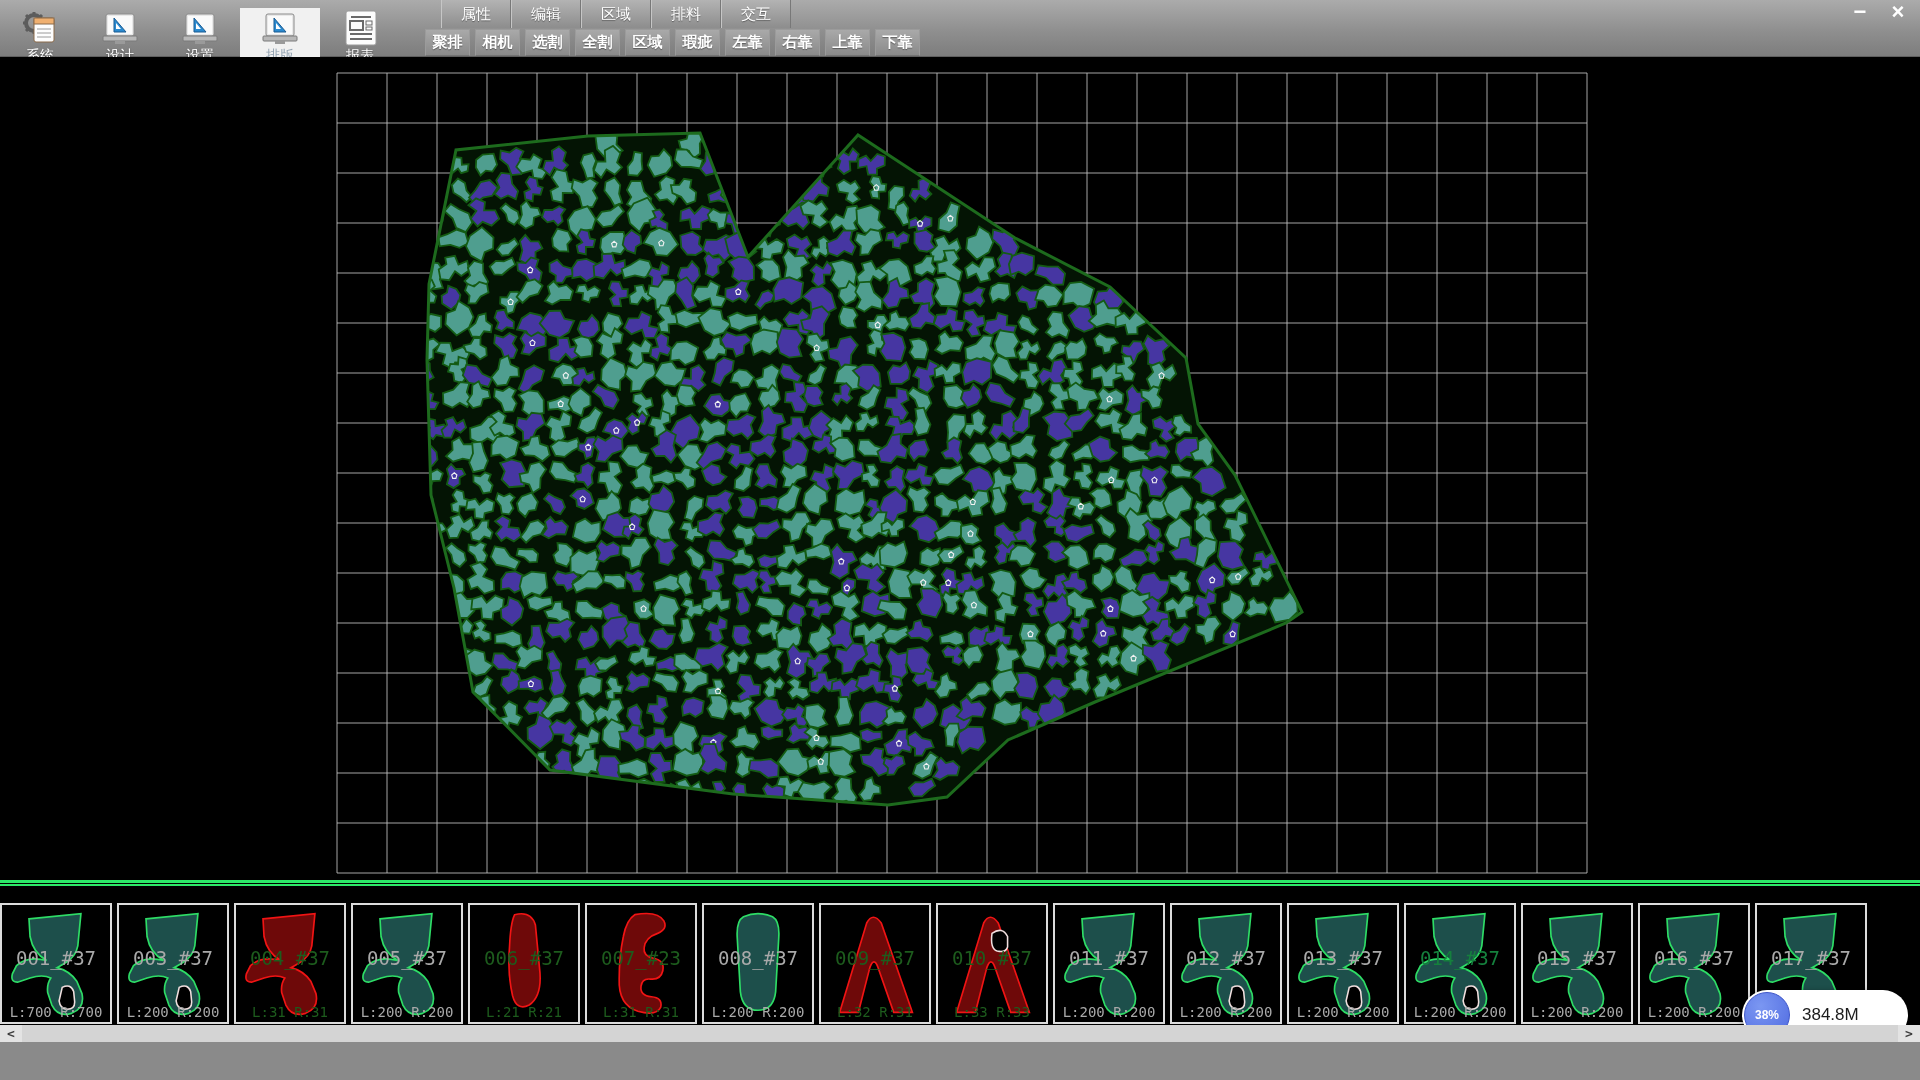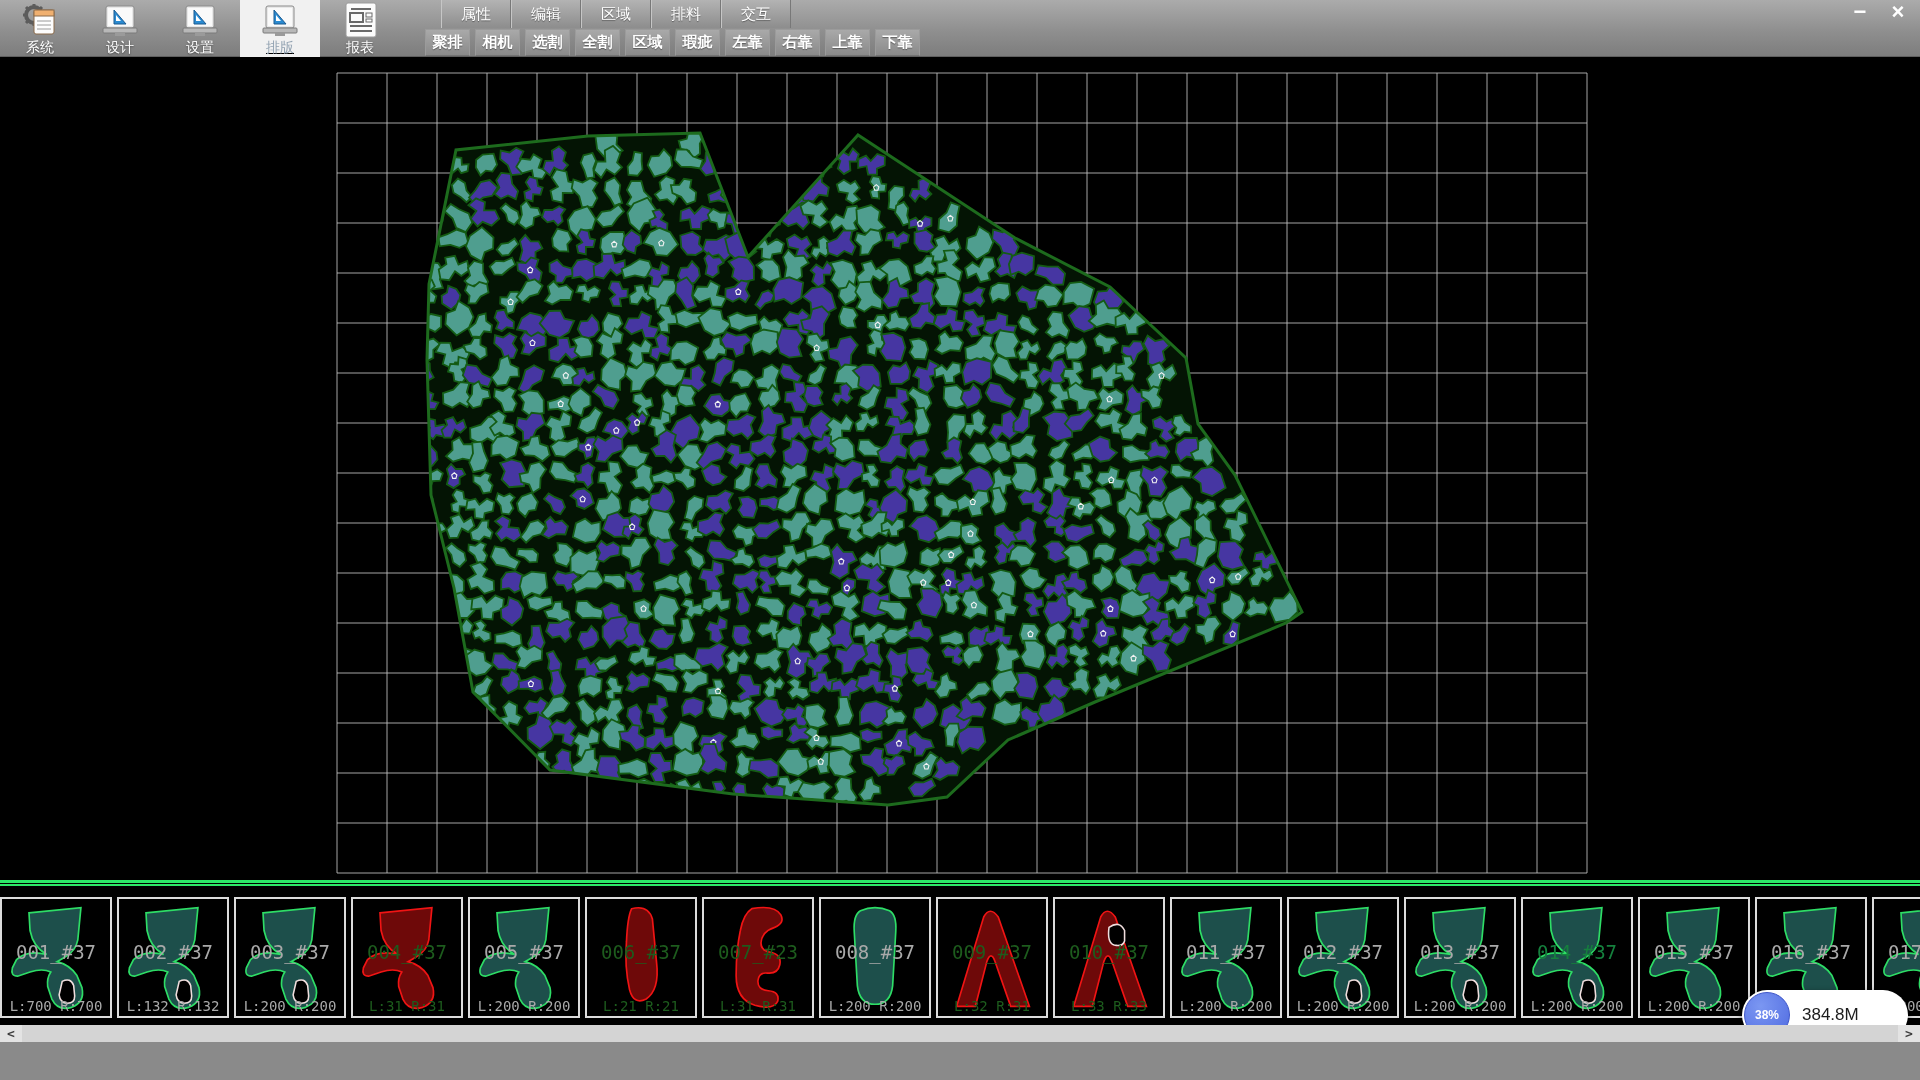--- a/index.html
+++ b/index.html
@@ -4,21 +4,21 @@
 <style>
   * { margin:0; padding:0; box-sizing:border-box; }
   html,body { width:1920px; height:1080px; background:#000; overflow:hidden;
               font-family:"Liberation Sans", sans-serif; }
   #app { position:relative; width:1920px; height:1080px; background:#000; }
 
   
   #toolbar { position:absolute; left:0; top:0; width:1920px; height:57px;
              background:linear-gradient(#ababab,#8f8f8f 55%,#7d7d7d);
              border-bottom:1px solid #5f5f5f; }
-  #modules { position:absolute; left:0; top:0; height:57px; display:flex; }
+  #modules { position:absolute; left:0; top:8px; height:57px; display:flex; }
   .module { width:80px; height:57px; display:flex; flex-direction:column; align-items:center;
             justify-content:flex-start; padding-top:2px; cursor:pointer; }
   .module .mico { width:40px; height:36px; display:flex; align-items:center; justify-content:center; }
   .module .mlabel { font-size:14px; color:#fff; text-shadow:0 1px 2px rgba(0,0,0,.45); margin-top:1px; }
   .module.selected { background:#f1f1f1;text-decoration:underline; }
   .module.selected .mlabel { color:#93a3b2; text-shadow:none; }
 
   #menu-tabs { position:absolute; left:425px; top:0; height:28px; display:flex;padding-left:16px; }
   .mtab { width:70px; height:28px; display:flex; align-items:center; justify-content:center;
           color:#fff; font-size:15px; text-shadow:0 1px 1px rgba(0,0,0,.4);
@@ -38,21 +38,21 @@
   .wbtn.close { font-size:22px; }
 
   
   #canvas-wrap { position:absolute; left:0; top:57px; width:1920px; height:823px; background:#000; }
   #canvas-svg { display:block; }
 
   
   #thumb-strip { position:absolute; left:0; top:880px; width:1920px; height:132px; background:#000; }
   #thumb-topline { width:1920px; height:7px;
       background-image:linear-gradient(to bottom,#2ce968 0 3px,#000 3px 4px,#2ce968 4px 6px,#000 6px 7px); }
-  #thumb-cells { display:flex; gap:5px; padding-top:10px; width:1920px; overflow:hidden; }
+  #thumb-cells { display:flex; gap:5px; padding-top:16px; width:1920px; overflow:hidden; }
   .thumb { position:relative; flex:0 0 112px; width:112px; height:121px; background:#000;
            border:2px solid #dcdcdc; cursor:pointer; overflow:hidden; }
   .thumb svg { position:absolute; left:0; top:0; }
   .thumb .tid { position:absolute; left:0; right:0; top:42px; text-align:center;
                 font-family:"DejaVu Sans Mono", monospace; font-size:19px; letter-spacing:0px;
                 pointer-events:none; }
   .thumb .tlr { position:absolute; left:0; right:0; bottom:2px; text-align:center;
                 font-family:"DejaVu Sans Mono", monospace; font-size:14px; pointer-events:none; }
 
   
@@ -986,28 +986,20 @@
             <path d="M56,76 Q64,72 67,80 L68,90 Q68,97 61,97 Q54,97 53,89 Z" fill="#000" stroke="#f0dede" stroke-width="1.5"></path>
       </svg>
       <div class="tid" style="color:#a9a9a9">001_#37</div>
       <div class="tlr" style="color:#a9a9a9">L:700 R:700</div>
         </div>
         <div class="thumb">
       <svg width="108" height="117" viewBox="-2 -1 104 108">
         <path d="M24,10 L74,5 L71,36 Q69,47 58,53 L51,57 Q63,60 70,70 L75,82 Q78,96 65,101 Q52,105 46,93 L42,81 Q41,73 45,67 Q37,63 25,67 L13,71 Q6,71 8,63 L12,55 Q21,47 35,49 L41,50 Q28,43 25,27 Z" fill="#1d4f4b" stroke="#2edd66" stroke-width="1.6"></path>
             <path d="M56,76 Q64,72 67,80 L68,90 Q68,97 61,97 Q54,97 53,89 Z" fill="#000" stroke="#f0dede" stroke-width="1.5"></path>
       </svg>
-      <div class="tid" style="color:#a9a9a9">002_#37</div>
-      <div class="tlr" style="color:#a9a9a9">L:132 R:132</div>
-        </div>
-        <div class="thumb">
-      <svg width="108" height="117" viewBox="-2 -1 104 108">
-        <path d="M24,10 L74,5 L71,36 Q69,47 58,53 L51,57 Q63,60 70,70 L75,82 Q78,96 65,101 Q52,105 46,93 L42,81 Q41,73 45,67 Q37,63 25,67 L13,71 Q6,71 8,63 L12,55 Q21,47 35,49 L41,50 Q28,43 25,27 Z" fill="#1d4f4b" stroke="#2edd66" stroke-width="1.6"></path>
-            <path d="M56,76 Q64,72 67,80 L68,90 Q68,97 61,97 Q54,97 53,89 Z" fill="#000" stroke="#f0dede" stroke-width="1.5"></path>
-      </svg>
       <div class="tid" style="color:#a9a9a9">003_#37</div>
       <div class="tlr" style="color:#a9a9a9">L:200 R:200</div>
         </div>
         <div class="thumb">
       <svg width="108" height="117" viewBox="-2 -1 104 108">
         <path d="M24,10 L74,5 L71,36 Q69,47 58,53 L51,57 Q63,60 70,70 L75,82 Q78,96 65,101 Q52,105 46,93 L42,81 Q41,73 45,67 Q37,63 25,67 L13,71 Q6,71 8,63 L12,55 Q21,47 35,49 L41,50 Q28,43 25,27 Z" fill="#6e0909" stroke="#f01414" stroke-width="1.6"></path>
       </svg>
       <div class="tid" style="color:#1d5c1d">004_#37</div>
       <div class="tlr" style="color:#1d5c1d">L:31 R:31</div>
         </div>

